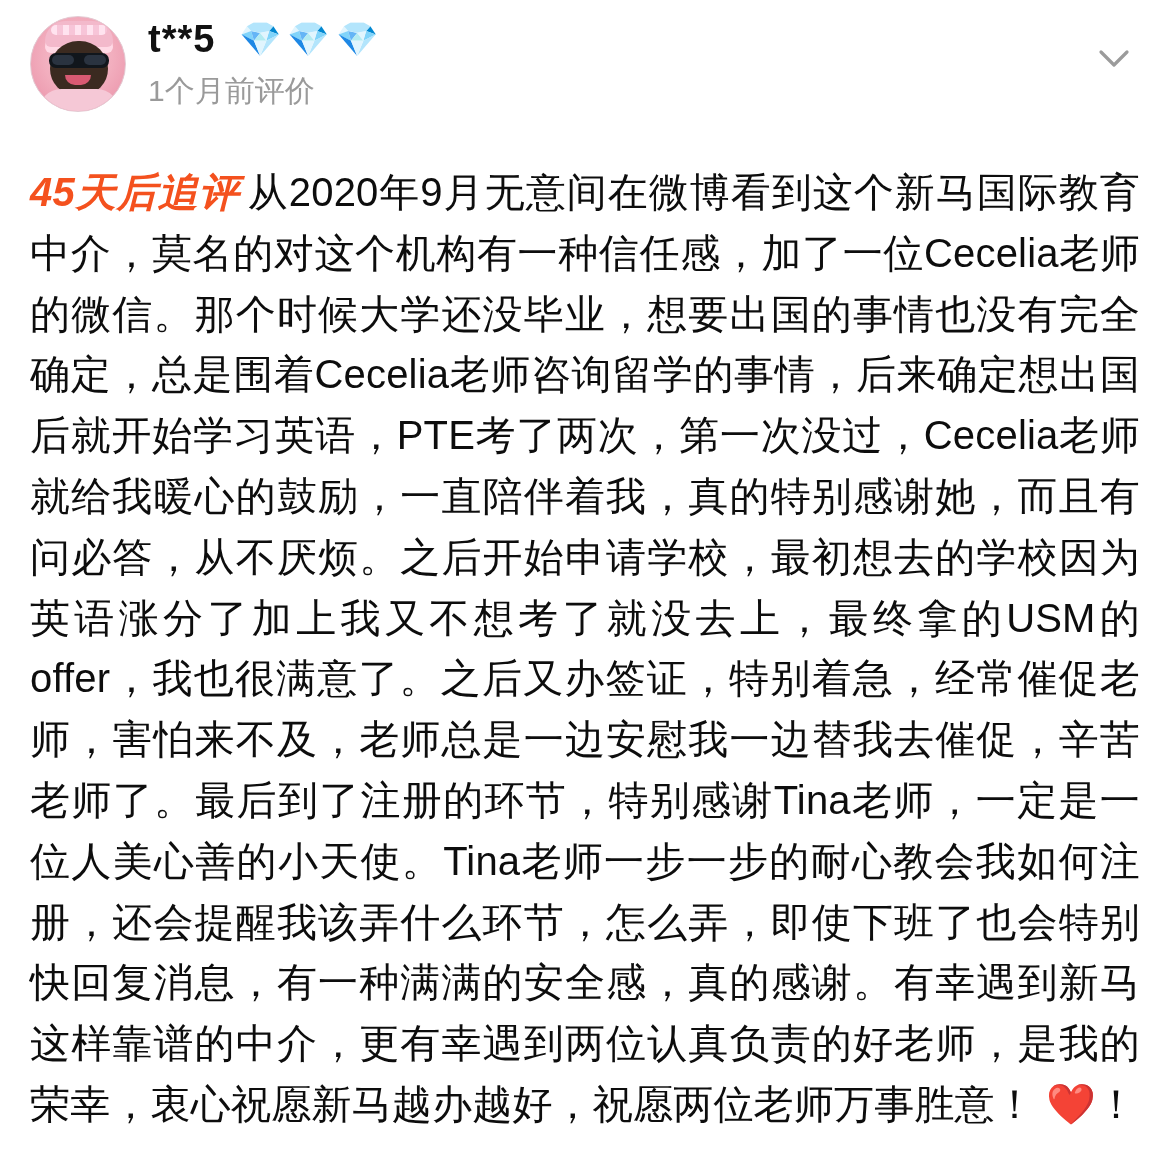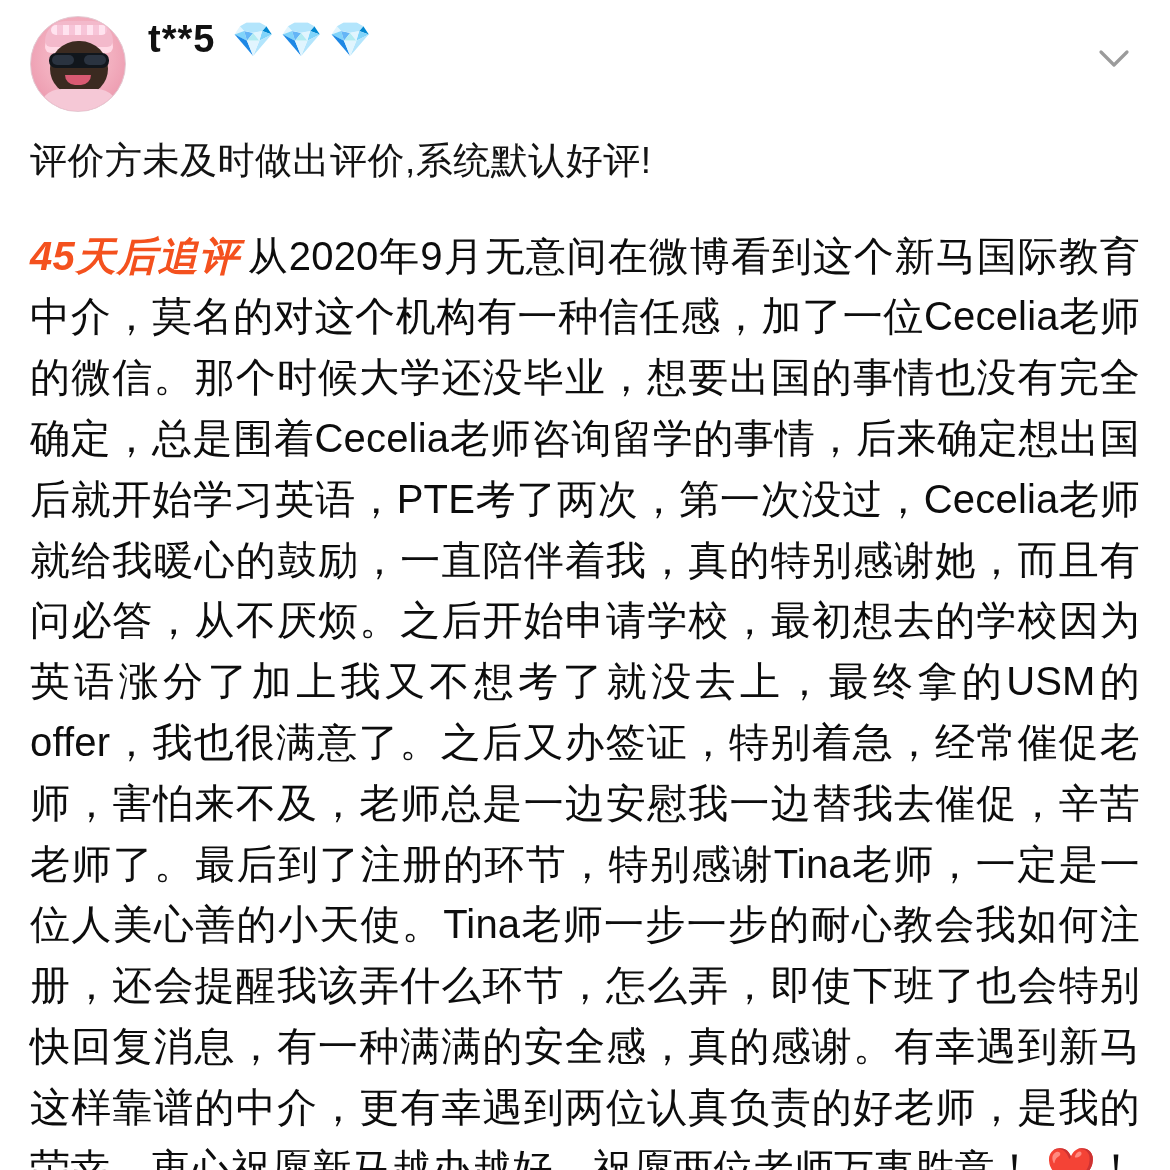--- a/index.html
+++ b/index.html
@@ -116,21 +116,21 @@
 
   .header-text {
     margin-left: 22px;
     padding-top: 6px;
     flex: 1 1 auto;
     min-width: 0;
   }
   .name-row {
     display: flex;
     align-items: center;
-    gap: 17px;
+    gap: 24px;
   }
   .user-name {
     font-size: 38px;
     font-weight: bold;
     letter-spacing: 1px;
     color: #111111;
     line-height: 1;
   }
   .level-badges {
     display: flex;
@@ -209,31 +209,31 @@
 
     <div class="header-text">
       <div class="name-row">
         <div class="user-name">t**5</div>
         <div class="level-badges">
           <span class="diamond">💎</span>
           <span class="diamond">💎</span>
           <span class="diamond">💎</span>
         </div>
       </div>
+      <div class="review-time">1个月前评价</div>
     </div>
 
     <div class="chevron">
       <svg width="44" height="44" viewBox="0 0 44 44" aria-hidden="true">
         <path d="M9 16 L22 29 L35 16" fill="none" stroke="#9b9b9b" stroke-width="3.2" stroke-linecap="round" stroke-linejoin="round"></path>
       </svg>
     </div>
   </div>
 
   <div class="review-body">
 
-    <div class="first-comment">评价方未及时做出评价,系统默认好评!</div>
 
     <div class="append-block">
       <span class="append-label">45天后追评</span><span>从2020年9月无意间在微博看到这个新马国际教育中介，莫名的对这个机构有一种信任感，加了一位Cecelia老师的微信。那个时候大学还没毕业，想要出国的事情也没有完全确定，总是围着Cecelia老师咨询留学的事情，后来确定想出国后就开始学习英语，PTE考了两次，第一次没过，Cecelia老师就给我暖心的鼓励，一直陪伴着我，真的特别感谢她，而且有问必答，从不厌烦。之后开始申请学校，最初想去的学校因为英语涨分了加上我又不想考了就没去上，最终拿的USM的offer，我也很满意了。之后又办签证，特别着急，经常催促老师，害怕来不及，老师总是一边安慰我一边替我去催促，辛苦老师了。最后到了注册的环节，特别感谢Tina老师，一定是一位人美心善的小天使。Tina老师一步一步的耐心教会我如何注册，还会提醒我该弄什么环节，怎么弄，即使下班了也会特别快回复消息，有一种满满的安全感，真的感谢。有幸遇到新马这样靠谱的中介，更有幸遇到两位认真负责的好老师，是我的荣幸，衷心祝愿新马越办越好，祝愿两位老师万事胜意！ </span><span class="heart">❤️</span><span>！</span>
     </div>
 
   </div>
 </div>
 
 </body></html>

